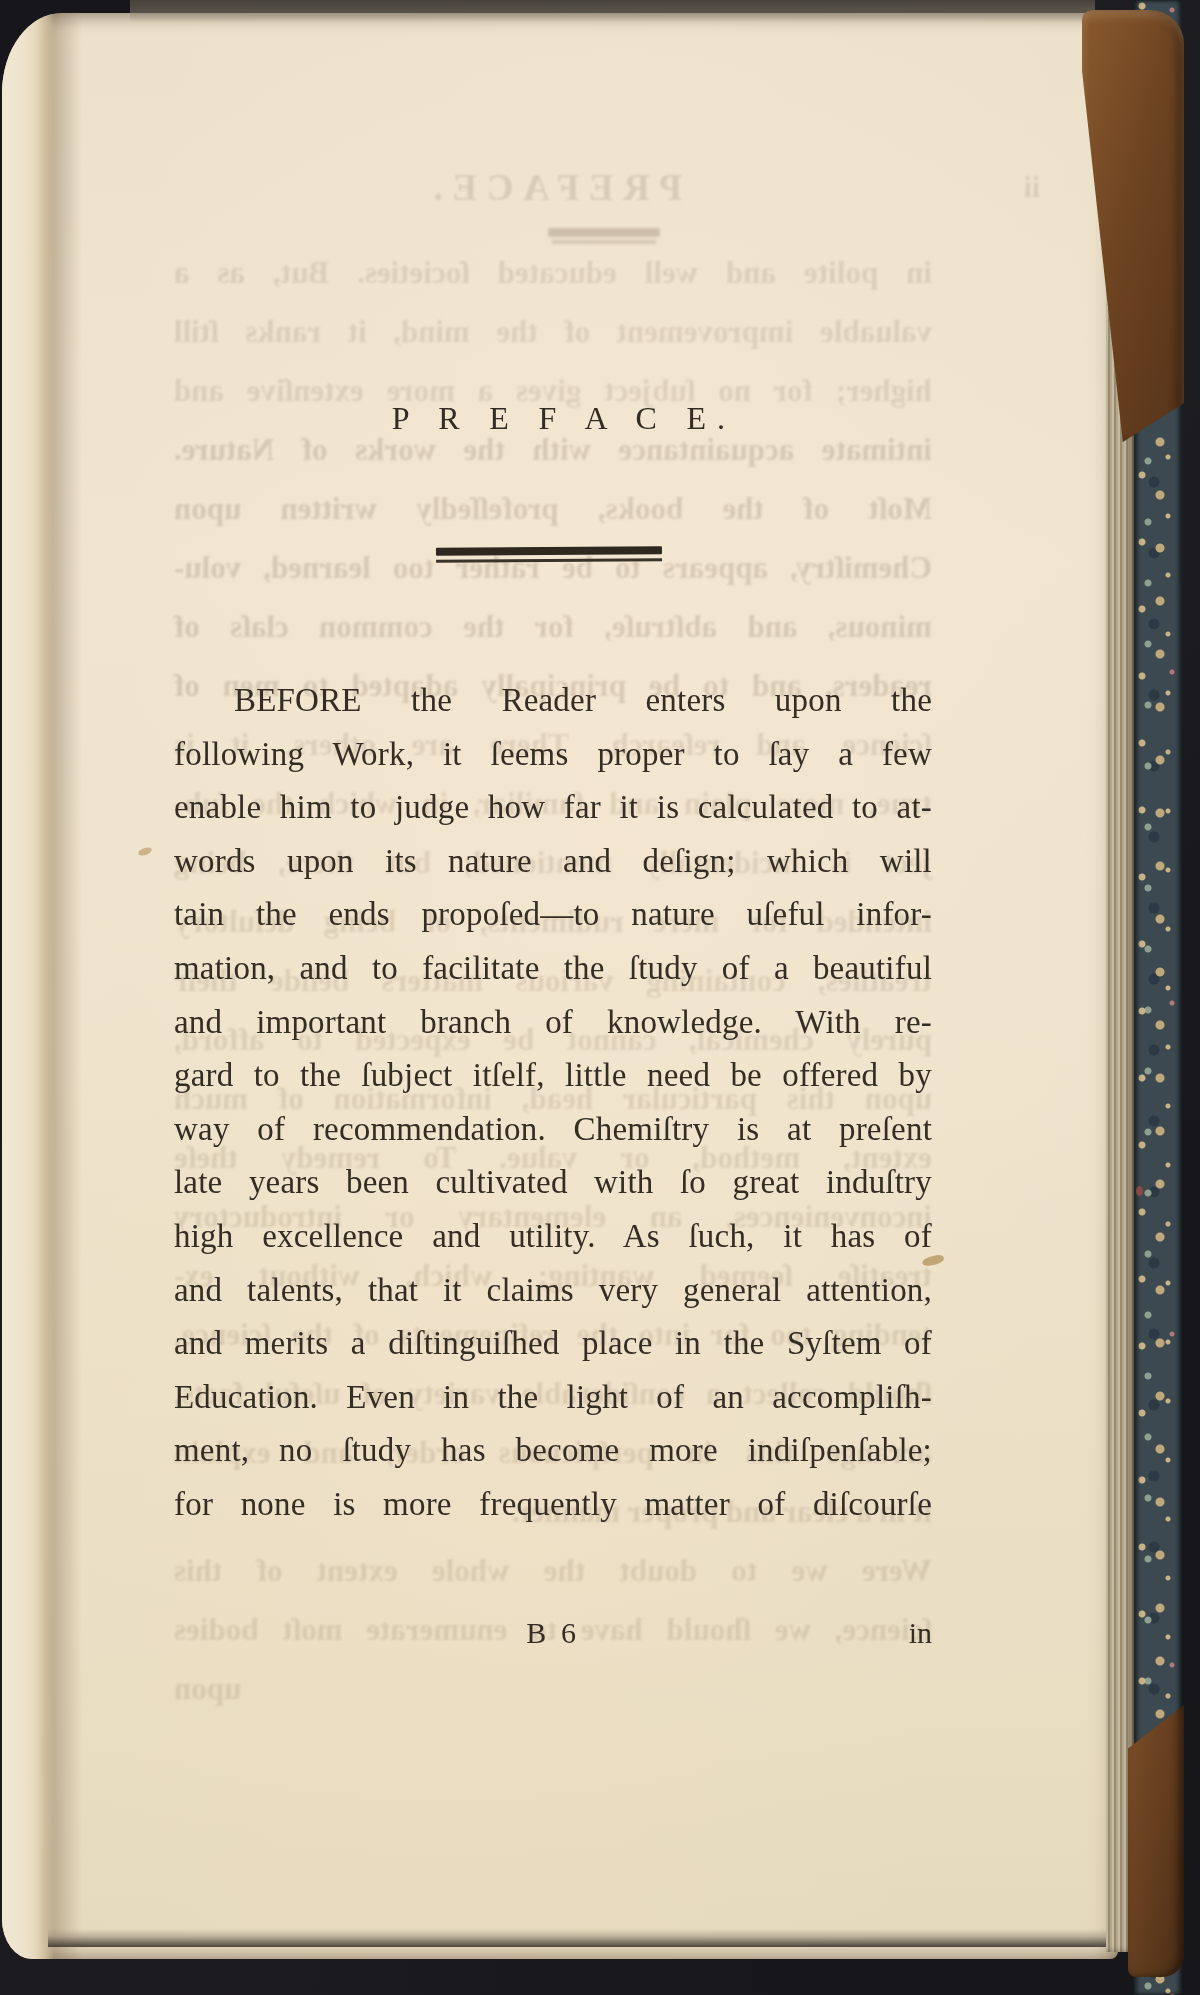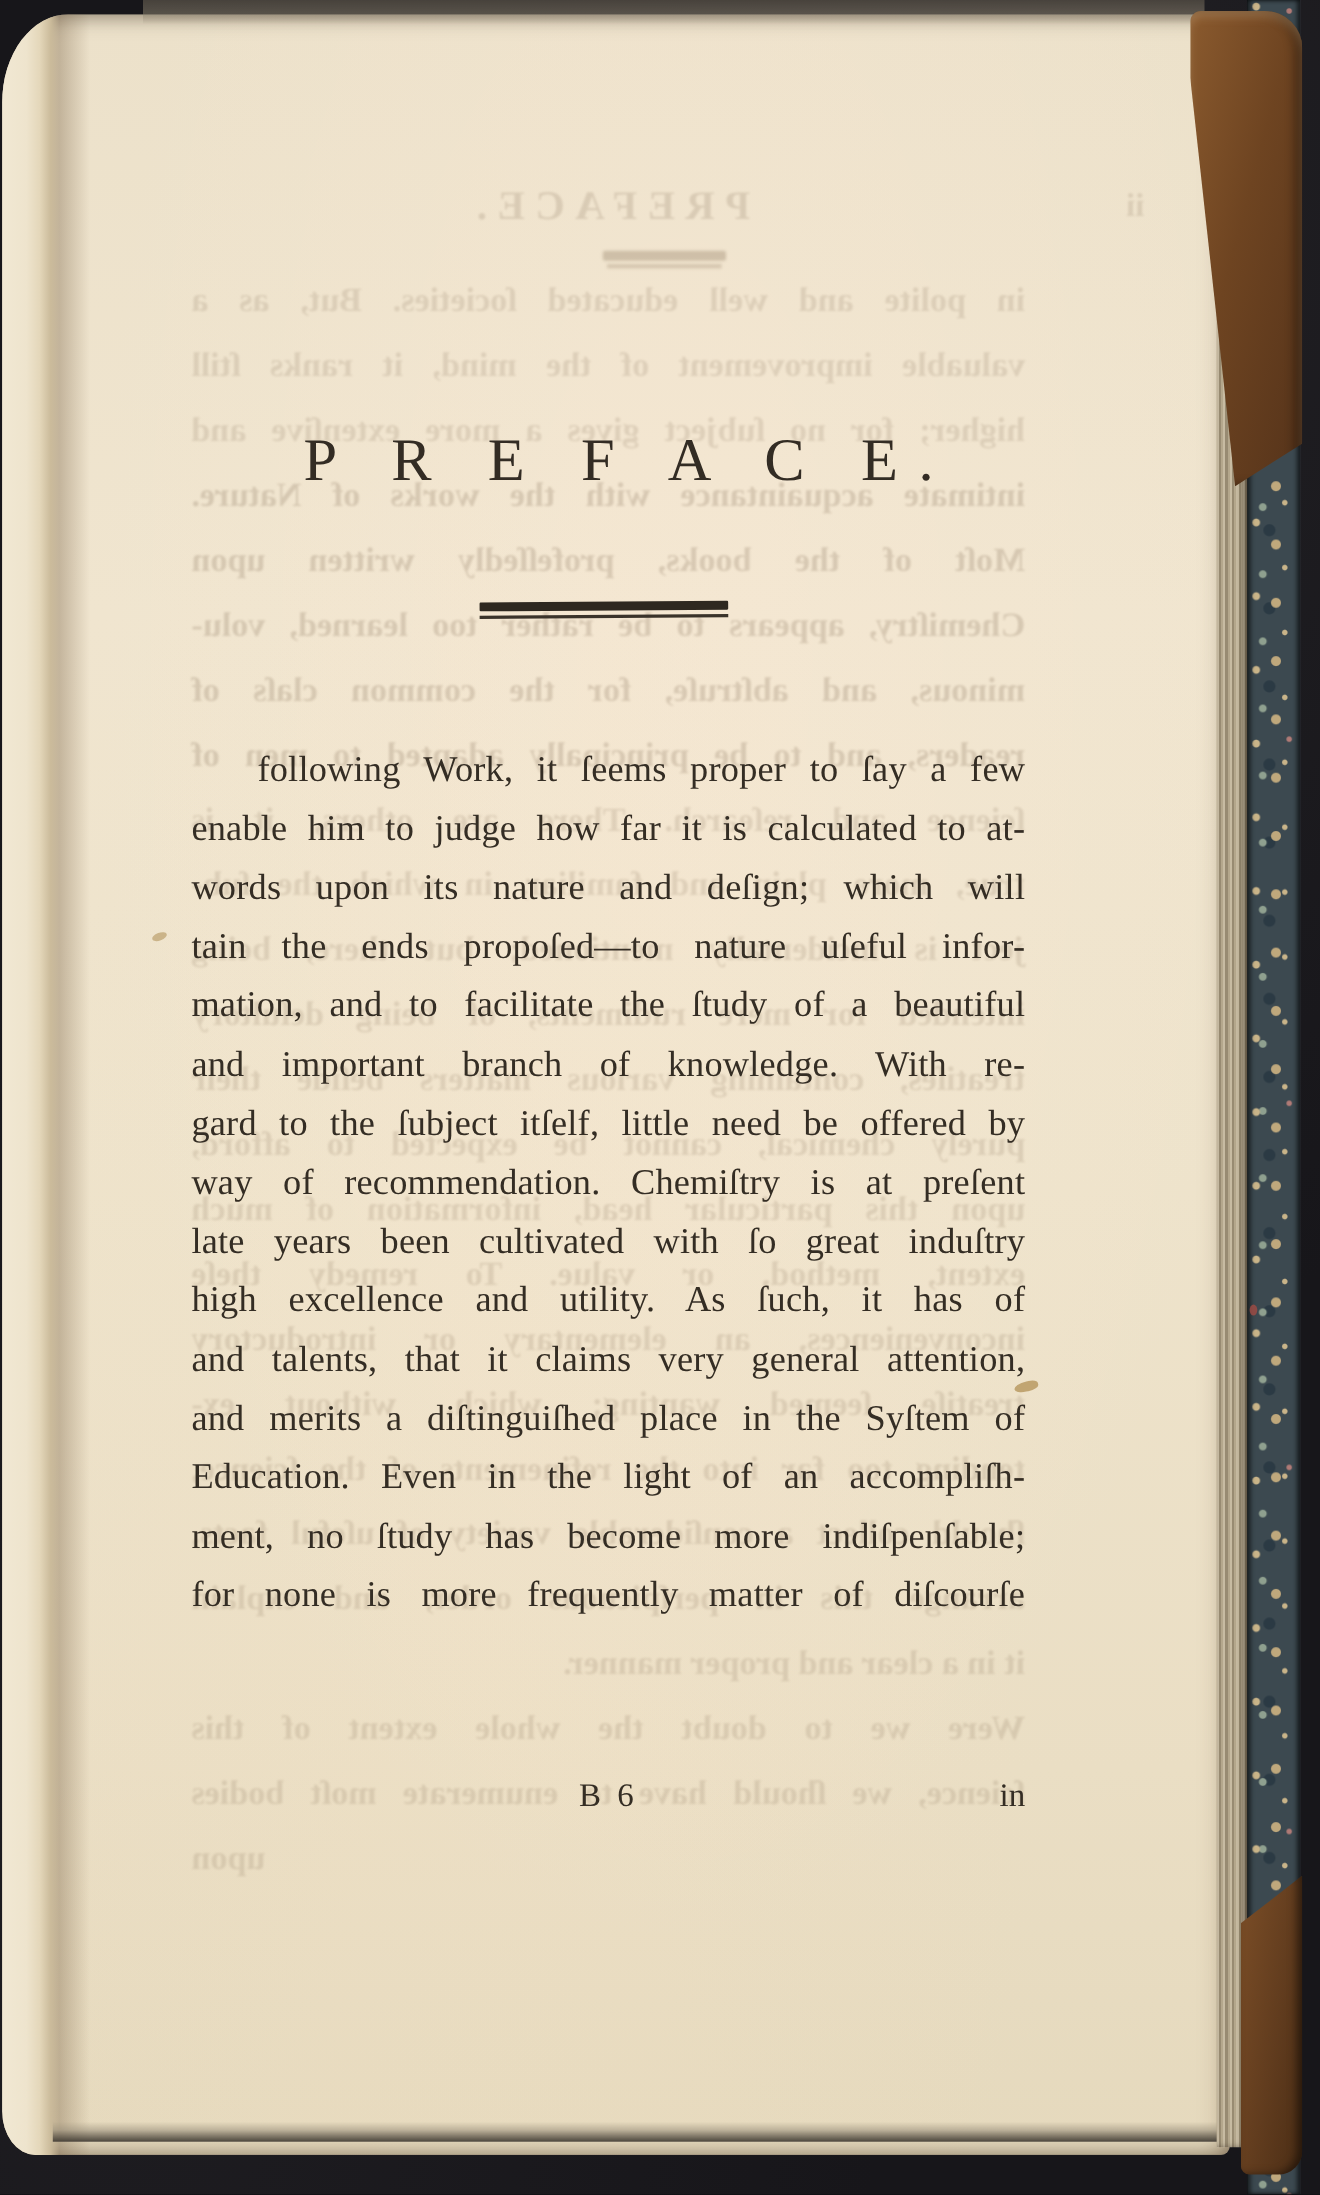--- a/index.html
+++ b/index.html
@@ -102,21 +102,21 @@
     color:#6b543c;opacity:.15;transform:scaleX(-1);filter:blur(1.1px);
     text-align:justify;text-align-last:justify;white-space:nowrap;overflow:visible;
   }
   .bleed-line:nth-child(4),.bleed-line:nth-child(5),.bleed-line:nth-child(6),
   .bleed-line:nth-child(7),.bleed-line:nth-child(8){opacity:.20;}
   .bleed-line:nth-child(22){text-align-last:left;}
   .bleed-line:last-child{text-align-last:right;}
   
   .title{
     position:absolute;left:174px;top:394px;width:758px;text-align:center;
-    font-size:55px;line-height:48px;color:#332c24;
+    font-size:32px;line-height:48px;color:#332c24;
     letter-spacing:.34em;padding-left:.34em;font-weight:normal;margin:0;
   }
   .double-rule{position:absolute;left:436px;top:547px;width:226px;transform:rotate(-.4deg);}
   .double-rule .thick{height:8px;background:#2e2820;border-radius:1px;}
   .double-rule .thin{height:3px;background:#3a332a;margin-top:4px;}
   .body-text{position:absolute;left:174px;top:674px;width:758px;color:#342d24;}
   .body-line{
     height:53.6px;line-height:53.6px;font-size:33px;letter-spacing:.2px;
     word-spacing:2px;text-align:justify;text-align-last:justify;white-space:nowrap;
   }
@@ -181,20 +181,21 @@
     </div>
 
   <h1 class="title">P R E F A C E.</h1>
 
   <div class="double-rule">
     <div class="thick"></div>
     <div class="thin"></div>
   </div>
 
   <div class="body-text">
+      <div class="body-line">BEFORE the Reader enters upon the</div>
       <div class="body-line">following Work, it ſeems proper to ſay a few</div>
       <div class="body-line">enable him to judge how far it is calculated to at-</div>
       <div class="body-line">words upon its nature and deſign; which will</div>
       <div class="body-line">tain the ends propoſed—to nature uſeful infor-</div>
       <div class="body-line">mation, and to facilitate the ſtudy of a beautiful</div>
       <div class="body-line">and important branch of knowledge.  With re-</div>
       <div class="body-line">gard to the ſubject itſelf, little need be offered by</div>
       <div class="body-line">way of recommendation.  Chemiſtry is at preſent</div>
       <div class="body-line">late years been cultivated with ſo great induſtry</div>
       <div class="body-line">high excellence and utility.  As ſuch, it has of</div>

